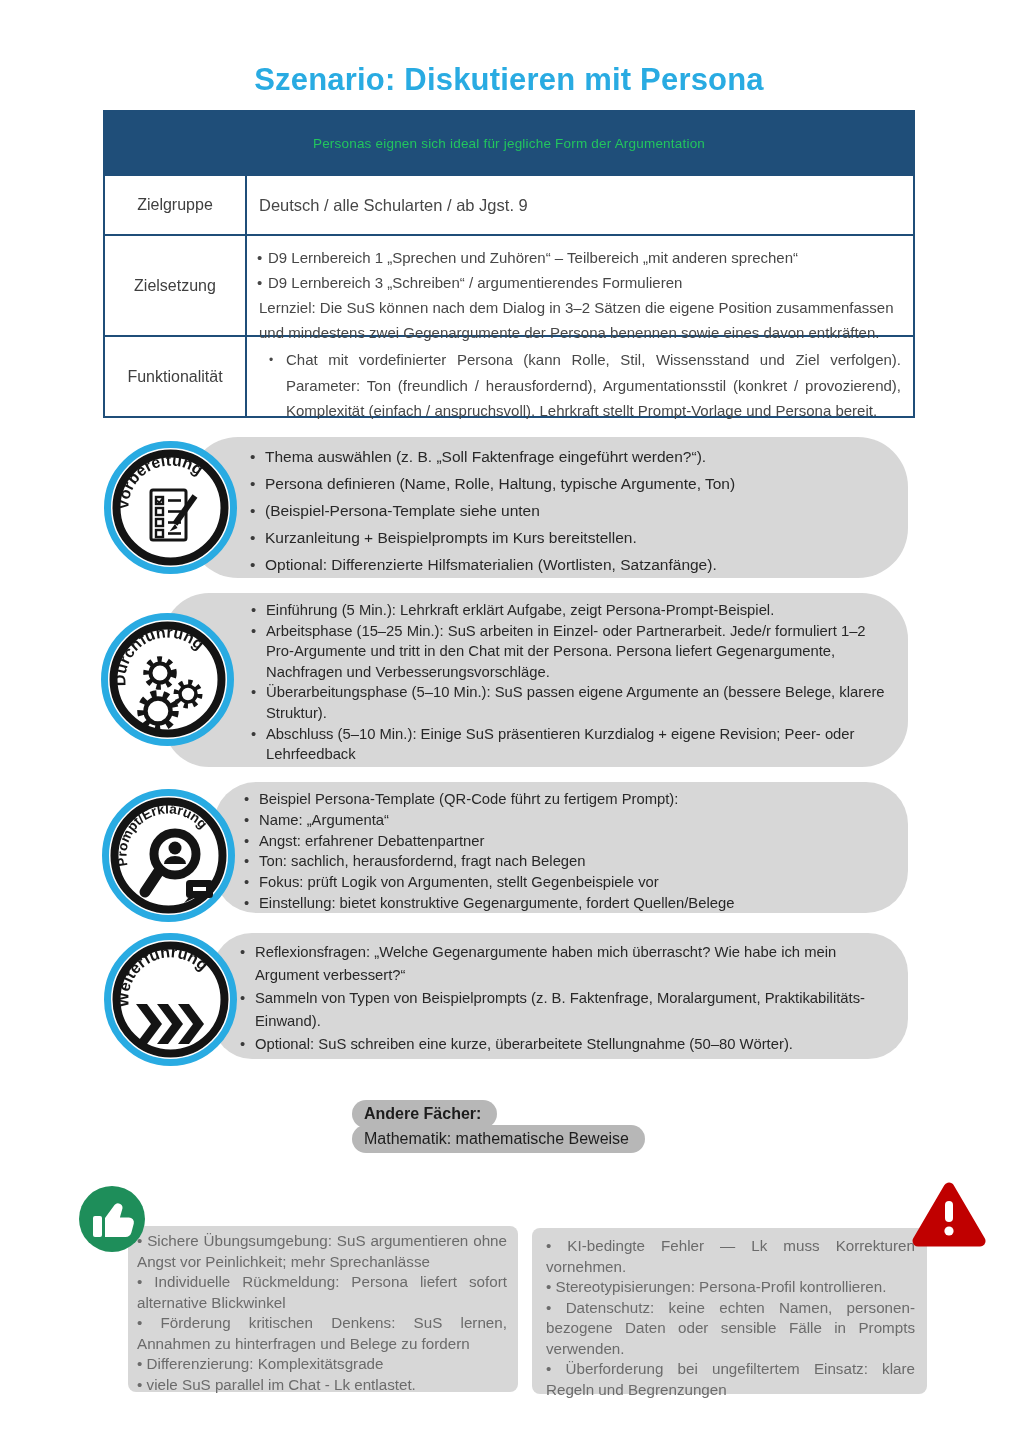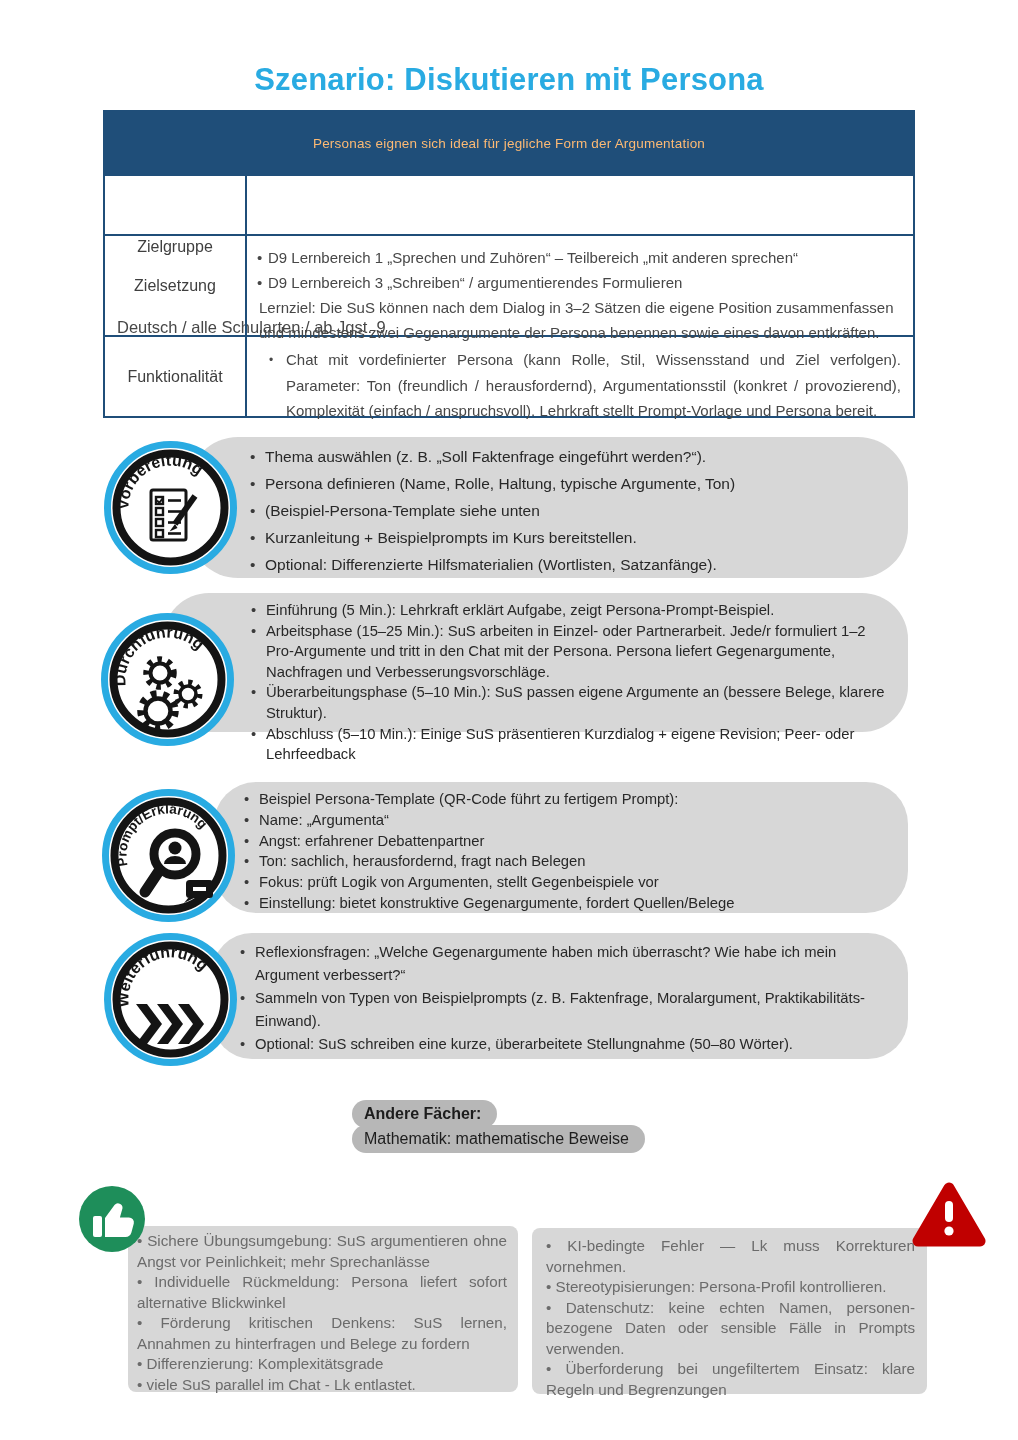--- a/index.html
+++ b/index.html
@@ -5,45 +5,45 @@
   html,body{margin:0;padding:0;background:#fff;}
   *{box-sizing:border-box;}
   .page{position:relative;width:1018px;height:1440px;margin:0 auto;background:#fff;
         font-family:"Liberation Sans", sans-serif;overflow:hidden;}
 
   .title{position:absolute;left:0;top:62px;width:100%;text-align:center;
          font-size:31px;font-weight:bold;color:#29ABE2;letter-spacing:.2px;}
 
   
   .tbl{position:absolute;left:103px;top:110px;width:812px;border:2px solid #1F4E79;background:#fff;}
-  .tbl-header{height:62px;background:#1F4E79;color:#fdba74;display:flex;align-items:center;
+  .tbl-header{height:62px;background:#1F4E79;color:#22c55e;display:flex;align-items:center;
               justify-content:center;font-size:13.5px;letter-spacing:.2px;}
   .trow{display:flex;border-top:2px solid #1F4E79;}
   .tlabel{width:142px;flex:0 0 142px;border-right:2px solid #1F4E79;display:flex;
           align-items:center;justify-content:center;font-size:16px;color:#3F3F3F;}
   .tvalue{flex:1;color:#474747;}
-  .r-zielgruppe{height:60px;flex-direction:column;}
+  .r-zielgruppe{height:60px;}
   .r-zielgruppe .tvalue{display:flex;align-items:center;padding-left:12px;font-size:16.5px;}
   .r-zielsetzung{height:101px;}
   .r-zielsetzung .tvalue{padding:9px 12px 0 8px;font-size:15px;line-height:25px;}
   .r-funk{height:81px;}
   .r-funk .tvalue{padding:10px 12px 0 14px;font-size:15px;line-height:25.5px;}
   .tb{position:relative;padding-left:13px;}
   .tb::before{content:"•";position:absolute;left:2px;color:#474747;}
   .lernziel{padding-left:4px;}
   .hang{position:relative;padding-left:25px;text-align:justify;}
   .hang::before{content:"•";position:absolute;left:8px;font-size:12px;top:1px;}
 
   
   .panel{position:absolute;background:#D7D7D7;color:#282828;}
   .b{position:relative;padding-left:17px;}
   .b::before{content:"•";position:absolute;left:2px;color:#3a3a3a;}
   .p1{left:188px;top:437px;width:720px;height:141px;border-radius:50px;
       padding:6px 26px 0 60px;font-size:15.5px;line-height:27px;}
-  .p2{left:163px;top:593px;width:745px;height:139px;border-radius:46px;
+  .p2{left:163px;top:593px;width:745px;height:174px;border-radius:46px;
       padding:7px 22px 0 86px;font-size:14.8px;line-height:20.6px;}
   .p3{left:214px;top:782px;width:694px;height:131px;border-radius:42px;
       padding:7px 20px 0 28px;font-size:14.8px;line-height:20.8px;}
   .p4{left:212px;top:933px;width:696px;height:126px;border-radius:40px;
       padding:8px 20px 0 26px;font-size:14.8px;line-height:23px;}
 
   .stamp{position:absolute;width:135px;height:135px;z-index:5;}
   .stamp text{font-family:"Liberation Sans",sans-serif;font-weight:bold;fill:#151515;}
   .lbl16{font-size:16px;}
   .lbl14{font-size:13.5px;}

